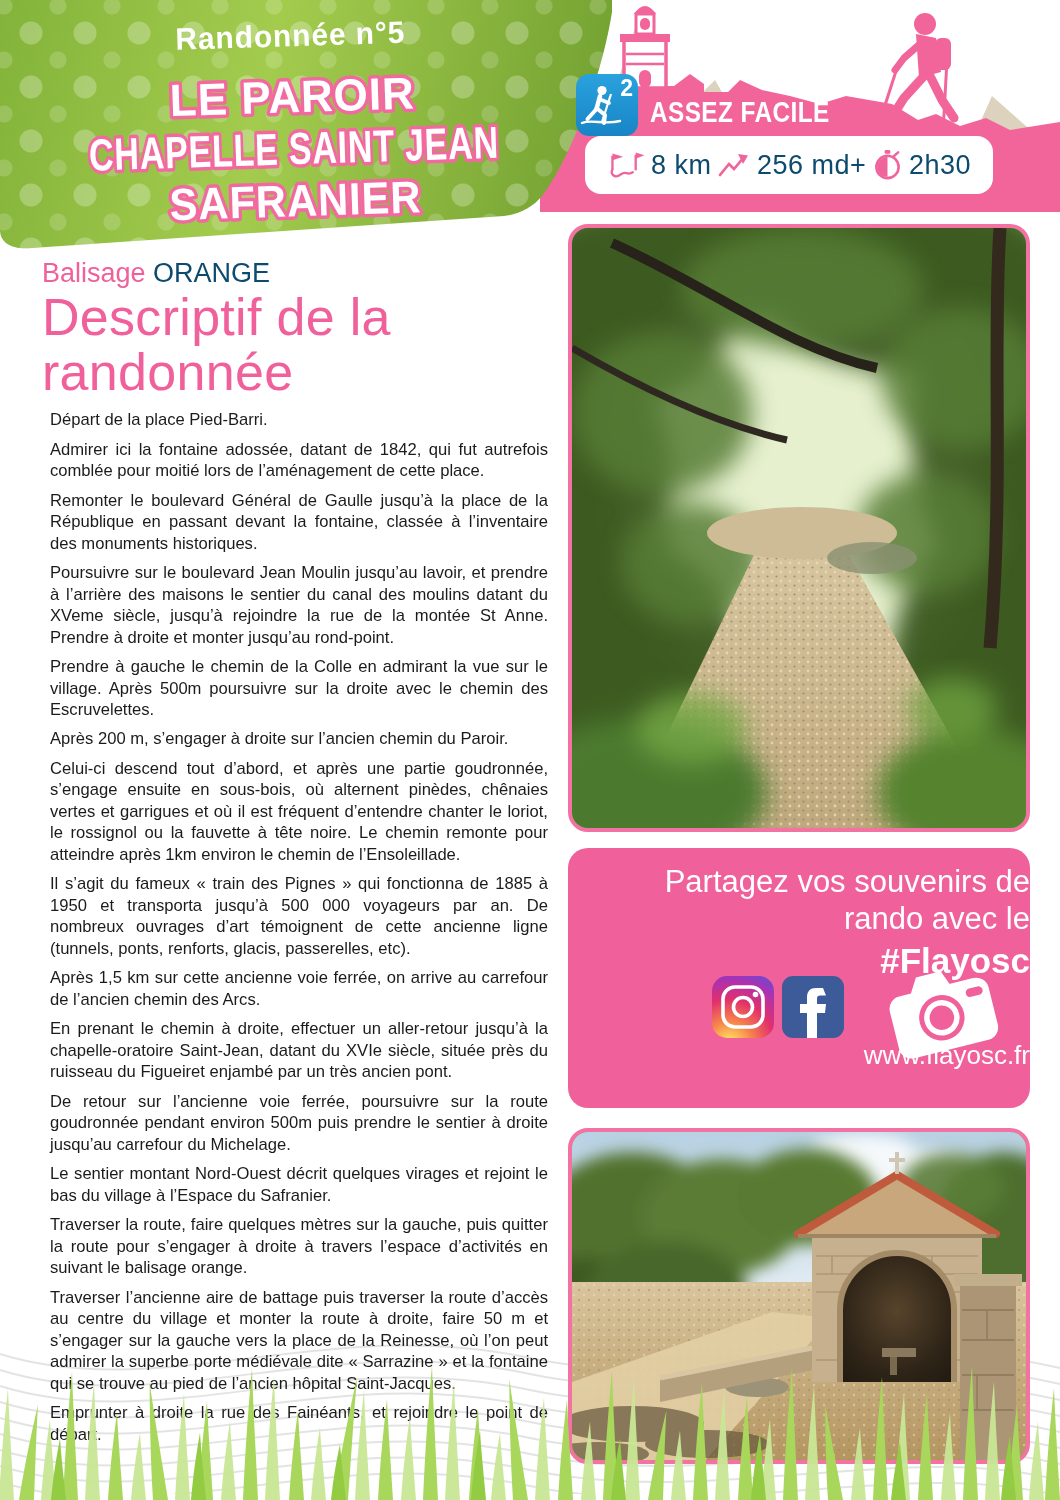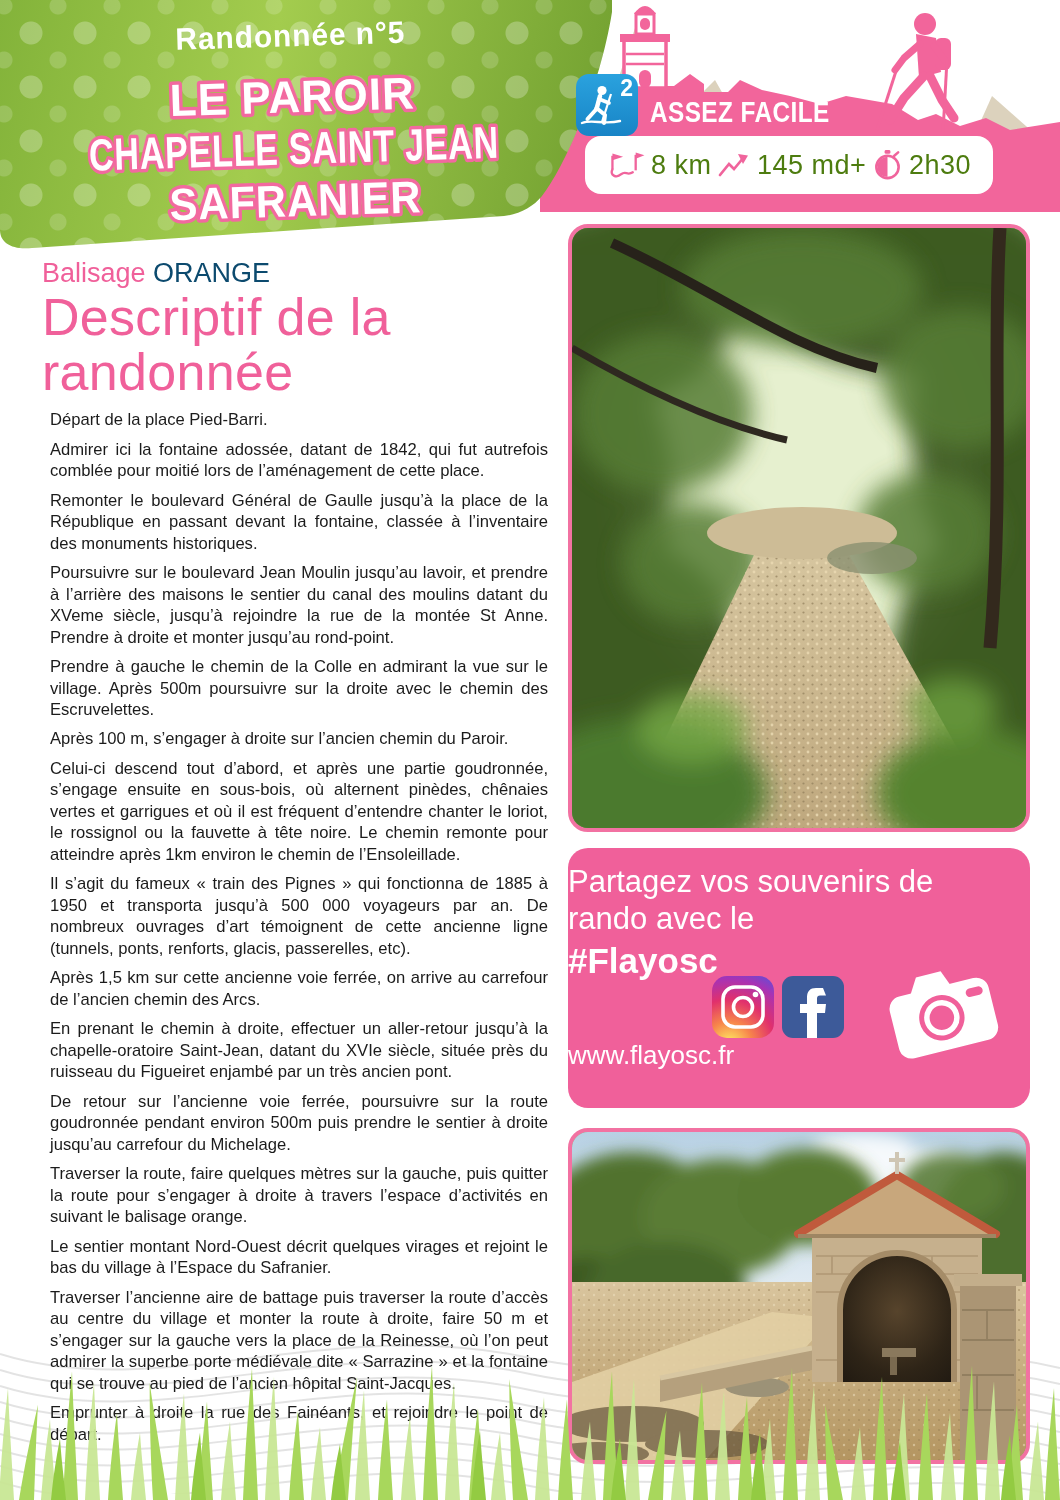--- a/index.html
+++ b/index.html
@@ -27,42 +27,42 @@
            stroke-linejoin:round;paint-order:stroke;letter-spacing:1px;}
 
   
   .diff-badge{position:absolute;left:576px;top:74px;width:62px;height:62px;z-index:5;
     border-radius:13px;background:linear-gradient(180deg,#2aa2de,#1884c6);}
   .diff-badge .lvl{position:absolute;right:5px;top:1px;color:#fff;font-size:23px;font-weight:700;}
   .diff-label{position:absolute;left:650px;top:96px;z-index:5;color:#fff;
     font-size:29px;font-weight:700;letter-spacing:.5px;transform:scaleX(.84);transform-origin:left;}
   .stats-bar{position:absolute;left:585px;top:136px;width:408px;height:58px;z-index:5;
     background:#fff;border-radius:16px;display:flex;align-items:center;
-    justify-content:space-between;padding:0 22px;box-sizing:border-box;color:#4d7c0f;}
+    justify-content:space-between;padding:0 22px;box-sizing:border-box;color:#0c4a6e;}
   .stat{display:flex;align-items:center;gap:6px;font-size:27px;letter-spacing:.5px;}
   .stat svg{flex:none;}
 
   
   .left-col{position:absolute;left:42px;top:258px;width:514px;z-index:2;}
   .balisage{font-size:27px;font-weight:500;color:#f0609a;margin:0 0 1px 0;}
   .balisage .orange{color:#0c4a6e;}
   .descr-heading{font-size:52px;font-weight:500;color:#f0609a;margin:0 0 10px 0;
     letter-spacing:.3px;line-height:1.05;}
   .body-text p{margin:8px;font-size:16.6px;line-height:1.295;color:#1b1b1b;
     text-align:justify;}
 
   
   .photo-card{position:absolute;left:568px;width:462px;box-sizing:border-box;z-index:3;
     border:4px solid #f272a2;border-radius:20px;overflow:hidden;background:#7da35c;}
   .photo-forest{top:224px;height:608px;}
   .photo-chapel{top:1128px;height:336px;}
   .photo-card svg{display:block;}
 
   .share-card{position:absolute;left:568px;top:848px;width:462px;height:260px;z-index:3;
-    background:#f0609a;border-radius:20px;color:#fff;text-align:left;}
+    background:#f0609a;border-radius:20px;color:#fff;text-align:right;}
   .share-line{font-size:31px;font-weight:300;line-height:1.18;}
   .share-line.first{padding-top:16px;}
   .share-hashtag{font-size:35px;font-weight:700;margin-top:4px;}
   .share-icons{position:absolute;left:0;top:128px;width:100%;height:66px;}
   .icon-insta{position:absolute;left:144px;top:0;width:62px;height:62px;border-radius:15px;
     background:radial-gradient(circle at 28% 110%, #fdd35c 8%, #f7854b 28%, #e1306c 55%, #a832b4 80%, #5851db 100%);}
   .icon-fb{position:absolute;left:214px;top:0;width:62px;height:62px;border-radius:11px;background:#3d5a99;overflow:hidden;}
   .icon-camera{position:absolute;right:26px;top:-12px;transform:rotate(-14deg);}
   .share-site{position:absolute;left:0;top:192px;width:100%;font-size:26px;font-weight:300;}
 
@@ -136,21 +136,21 @@
         <path d="M29,5 V21" stroke="#f0649c" stroke-width="2.4" fill="none"></path>
         <path d="M29,2.5 L38,5.5 L29,9 Z" fill="#f0649c"></path>
       </svg>
       <span>8 km</span>
     </div>
     <div class="stat">
       <svg viewBox="0 0 34 28" width="34" height="28">
         <path d="M3,24 L12,13 L17,18 L27,6" stroke="#f0649c" stroke-width="2.7" fill="none" stroke-linecap="round"></path>
         <path d="M21,3 L31,4.5 L26,13 Z" fill="#f0649c"></path>
       </svg>
-      <span>145 md+</span>
+      <span>256 md+</span>
     </div>
     <div class="stat">
       <svg viewBox="0 0 32 33" width="31" height="32">
         <rect x="13" y="1" width="6" height="4" rx="1.5" fill="#f0649c"></rect>
         <path d="M23,7 L27,3.5" stroke="#f0649c" stroke-width="2.6" stroke-linecap="round"></path>
         <circle cx="16" cy="18.5" r="11.5" stroke="#f0649c" stroke-width="2.7" fill="none"></circle>
         <path d="M16,18.5 L16,8 A10.5,10.5 0 0 0 16,29 Z" fill="#f0649c"></path>
       </svg>
       <span>2h30</span>
     </div>
@@ -161,28 +161,28 @@
       <span>Balisage</span>
       <span class="orange">ORANGE</span>
     </div>
     <h1 class="descr-heading">Descriptif de la randonnée</h1>
     <div class="body-text">
       <p>Départ de la place Pied-Barri.</p>
       <p>Admirer ici la fontaine adossée, datant de 1842, qui fut autrefois comblée pour moitié lors de l’aménagement de cette place.</p>
       <p>Remonter le boulevard Général de Gaulle jusqu’à la place de la République en passant devant la fontaine, classée à l’inventaire des monuments historiques.</p>
       <p>Poursuivre sur le boulevard Jean Moulin jusqu’au lavoir, et prendre à l’arrière des maisons le sentier du canal des moulins datant du XVeme siècle, jusqu’à rejoindre la rue de la montée St Anne. Prendre à droite et monter jusqu’au rond-point.</p>
       <p>Prendre à gauche le chemin de la Colle en admirant la vue sur le village. Après 500m poursuivre sur la droite avec le chemin des Escruvelettes.</p>
-      <p>Après 100 m, s’engager à droite sur l’ancien chemin du Paroir.</p>
+      <p>Après 200 m, s’engager à droite sur l’ancien chemin du Paroir.</p>
       <p>Celui-ci descend tout d’abord, et après une partie goudronnée, s’engage ensuite en sous-bois, où alternent pinèdes, chênaies vertes et garrigues et où il est fréquent d’entendre chanter le loriot, le rossignol ou la fauvette à tête noire. Le chemin remonte pour atteindre après 1km environ le chemin de l’Ensoleillade.</p>
       <p>Il s’agit du fameux « train des Pignes » qui fonctionna de 1885 à 1950 et transporta jusqu’à 500 000 voyageurs par an. De nombreux ouvrages d’art témoignent de cette ancienne ligne (tunnels, ponts, renforts, glacis, passerelles, etc).</p>
       <p>Après 1,5 km sur cette ancienne voie ferrée, on arrive au carrefour de l’ancien chemin des Arcs.</p>
       <p>En prenant le chemin à droite, effectuer un aller-retour jusqu’à la chapelle-oratoire Saint-Jean, datant du XVIe siècle, située près du ruisseau du Figueiret enjambé par un très ancien pont.</p>
       <p>De retour sur l’ancienne voie ferrée, poursuivre sur la route goudronnée pendant environ 500m puis prendre le sentier à droite jusqu’au carrefour du Michelage.</p>
+      <p>Le sentier montant Nord-Ouest décrit quelques virages et rejoint le bas du village à l’Espace du Safranier.</p>
       <p>Traverser la route, faire quelques mètres sur la gauche, puis quitter la route pour s’engager à droite à travers l’espace d’activités en suivant le balisage orange.</p>
-      <p>Le sentier montant Nord-Ouest décrit quelques virages et rejoint le bas du village à l’Espace du Safranier.</p>
       <p>Traverser l’ancienne aire de battage puis traverser la route d’accès au centre du village et monter la route à droite, faire 50 m et s’engager sur la gauche vers la place de la Reinesse, où l’on peut admirer la superbe porte médiévale dite « Sarrazine » et la fontaine qui se trouve au pied de l’ancien hôpital Saint-Jacques.</p>
       <p>Emprunter à droite la rue des Fainéants, et rejoindre le point de départ.</p>
     </div>
   </div>
 
   <div class="photo-card photo-forest">
     <svg viewBox="0 0 454 600" width="454" height="600">
       <defs>
         <linearGradient id="trailG" x1="0" y1="0" x2="0" y2="1">
           <stop offset="0" stop-color="#d8c8a2"></stop>

